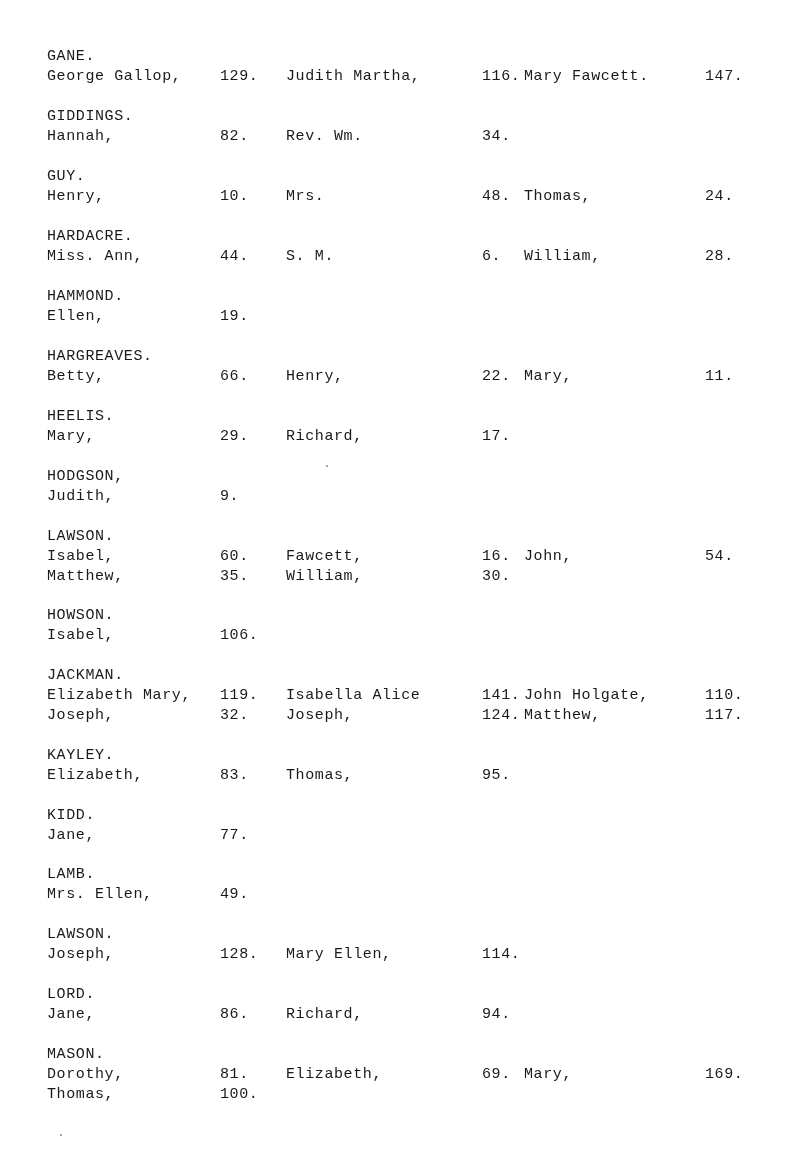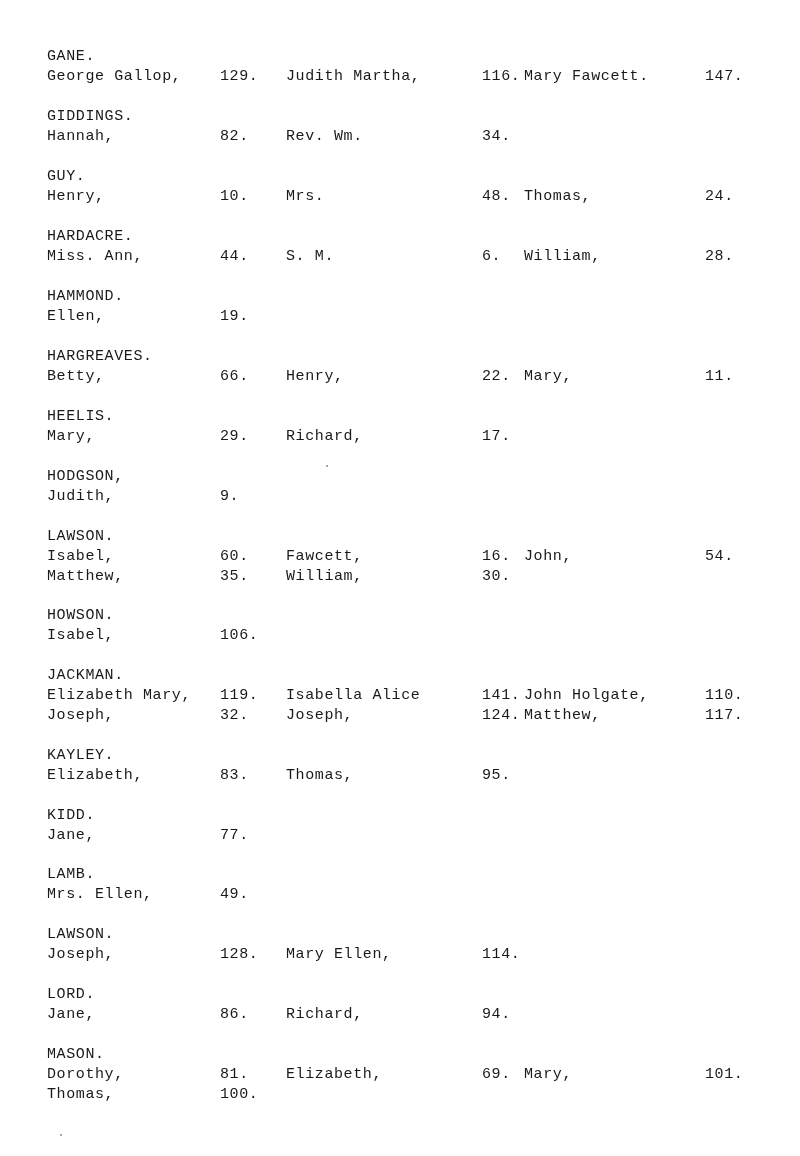--- a/index.html
+++ b/index.html
@@ -218,21 +218,21 @@
       </div>
     </div>
     <div class="group" style="top: 1046px;">
       <div class="surname">MASON.</div>
       <div class="row" style="top: 20px;">
         <span class="cell c0">Dorothy,</span>
         <span class="cell c1">81.</span>
         <span class="cell c2">Elizabeth,</span>
         <span class="cell c3">69.</span>
         <span class="cell c4">Mary,</span>
-        <span class="cell c5">101.</span>
+        <span class="cell c5">169.</span>
       </div>
       <div class="row" style="top: 40px;">
         <span class="cell c0">Thomas,</span>
         <span class="cell c1">100.</span>
         <span class="cell c2"></span>
         <span class="cell c3"></span>
         <span class="cell c4"></span>
         <span class="cell c5"></span>
       </div>
     </div>

